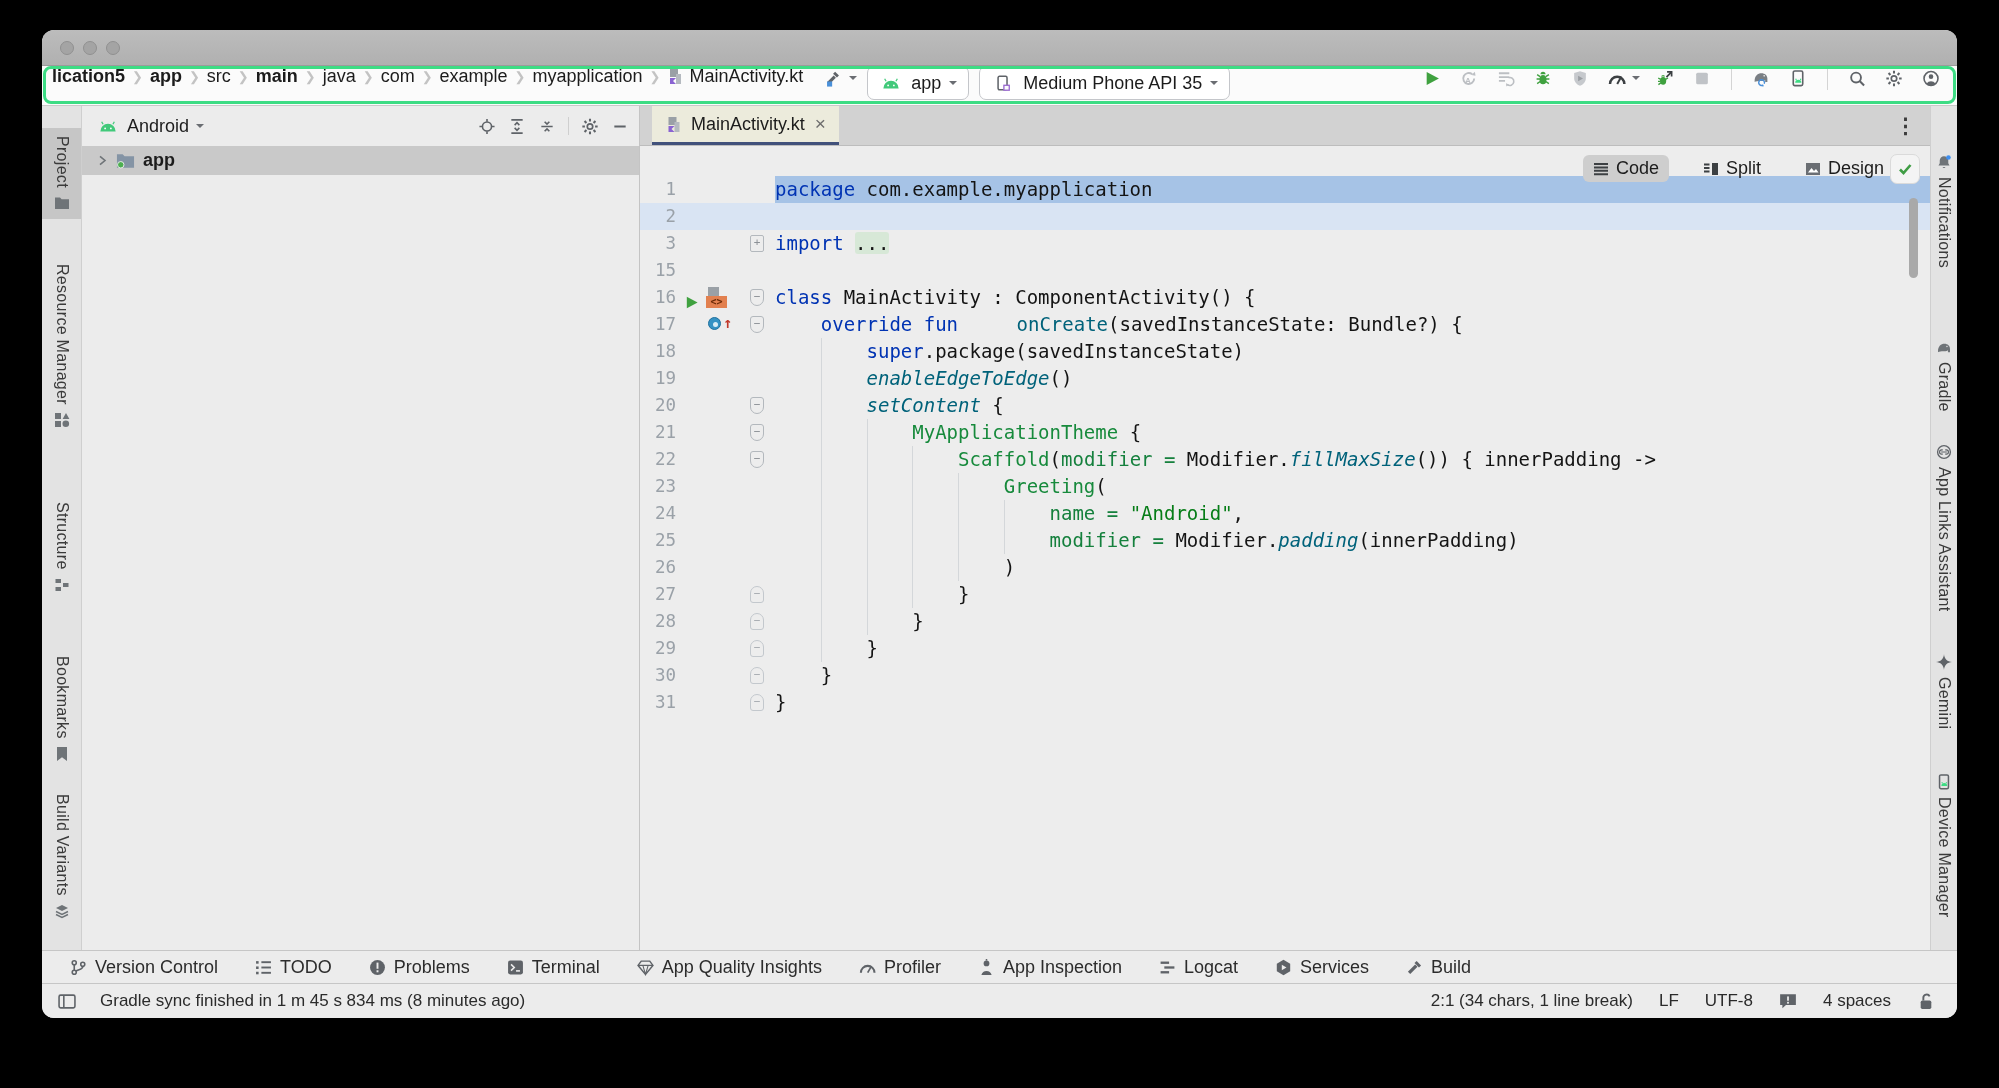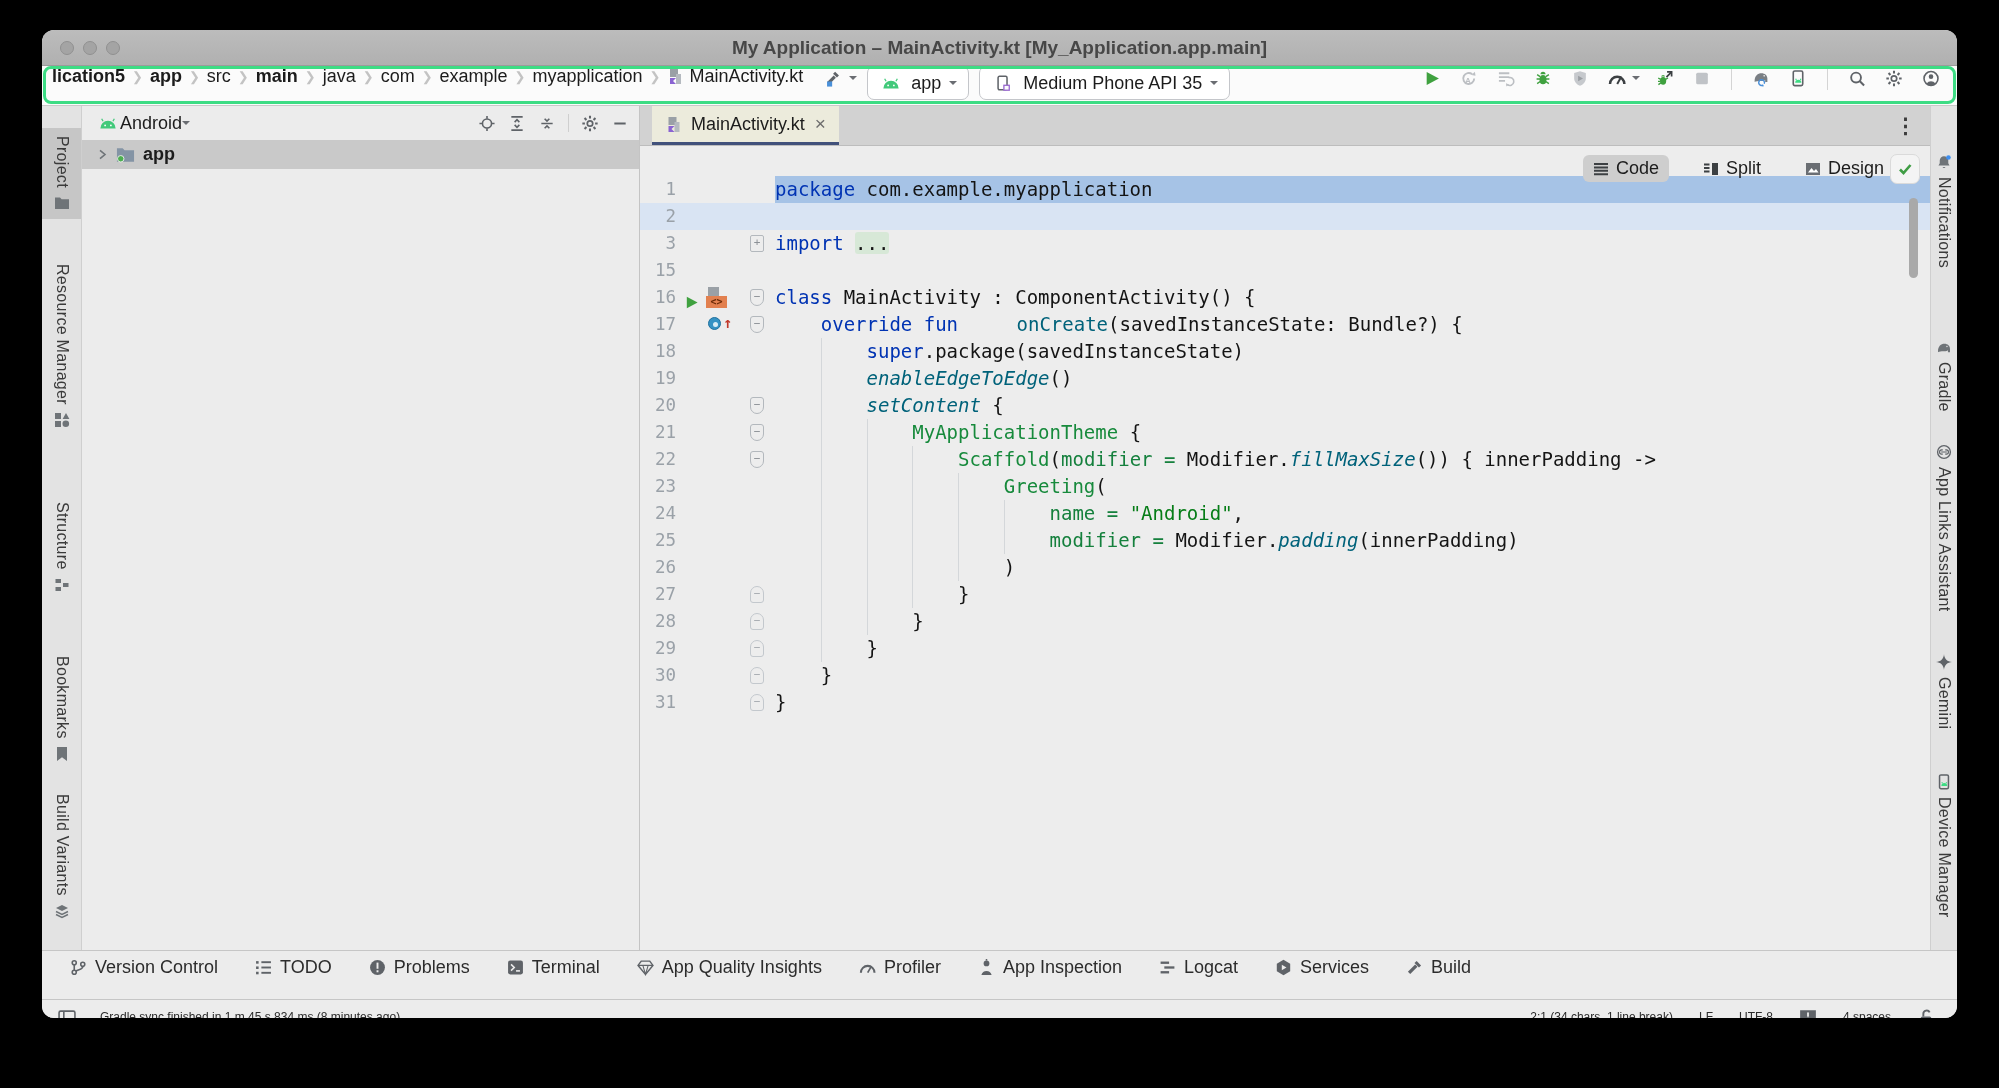--- a/index.html
+++ b/index.html
@@ -33,21 +33,21 @@
   .stripe { position:relative; background:#e3e3e3; }
   .stripe.left { width:40px; border-right:1px solid #cfcfcf; }
   .stripe.right { width:27px; border-left:1px solid #cfcfcf; }
   .stripe-tab { position:absolute; left:0; width:100%; display:flex; flex-direction:column; align-items:center; gap:7px; padding:8px 0; cursor:pointer; }
   .stripe-tab.active { background:#c6c6c6; }
   .vtext { writing-mode:vertical-rl; font-size:16px; color:#3a3a3a; letter-spacing:.3px; }
   .s-icon svg { width:16px; height:16px; display:block; }
 
   
   .project-panel { width:558px; background:#ececec; border-right:1px solid #c4c4c4; }
-  .pp-header { height:34px; display:flex; align-items:center; padding:0 10px 0 14px; gap:0; }
+  .pp-header { height:40px; display:flex; align-items:center; padding:0 10px 0 14px; gap:7px; }
   .pp-header .title { font-size:18px; color:#1c1c1c; }
   .pp-icons { margin-left:auto; display:flex; align-items:center; gap:12px; }
   .pp-icons svg { width:17px; height:17px; }
   .pp-sep { width:1px; height:18px; background:#cfcfcf; }
   .tree-row { height:29px; display:flex; align-items:center; gap:8px; padding-left:14px; font-size:18px; color:#1c1c1c; cursor:pointer; }
   .tree-row.selected { background:#c9c9c9; }
   .tree-row .chev svg { width:12px; height:12px; }
   .tree-row.bold { font-weight:bold; }
   .tree-row svg.node { width:19px; height:17px; }
 
@@ -97,39 +97,38 @@
   .g-override .circ { width:13px; height:13px; border-radius:50%; background:#3592c4; border:1px solid #20719e; position:relative; }
   .g-override .circ::after { content:""; position:absolute; left:4px; top:4px; width:5px; height:5px; border-radius:50%; background:#d9ecf5; }
   .g-override .arrow { color:#c0392b; font-size:15px; font-weight:bold; margin-left:2px; line-height:13px; }
 
   
   .bottombar { height:33px; background:#ececec; border-top:1px solid #c6c6c6; display:flex; align-items:center; gap:37px; padding-left:28px; }
   .bb-item { display:flex; align-items:center; gap:8px; font-size:18px; color:#2c2c2c; cursor:pointer; }
   .bb-item svg { width:17px; height:17px; }
 
   
-  .statusbar { height:35px; background:#ececec; border-top:1px solid #c6c6c6; display:flex; align-items:center; font-size:12px; color:#2b2b2b; padding:0 22px 0 16px;margin-top:16px; }
+  .statusbar { height:35px; background:#ececec; border-top:1px solid #c6c6c6; display:flex; align-items:center; font-size:17px; color:#2b2b2b; padding:0 22px 0 16px; }
   .sb-left { display:flex; align-items:center; gap:24px; }
   .sb-left svg { width:18px; height:16px; }
   .sb-right { margin-left:auto; display:flex; align-items:center; gap:26px; }
   .sb-right svg { width:17px; height:16px; }
 </style>
 </head>
 <body>
 
 <div class="page">
   <div class="window">
 
     <div class="titlebar">
       <div class="traffic">
         <span></span>
         <span></span>
         <span></span>
       </div>
-      <div class="win-title">My Application – MainActivity.kt [My_Application.app.main]</div>
     </div>
 
     <div class="toolbar">
       <div class="toolbar-highlight"></div>
       <div class="breadcrumbs" id="breadcrumbs">
           <span class="bc-item bold">
             <span>lication5</span>
           </span>
           <span class="bc-sep">❯</span>
           <span class="bc-item bold">

